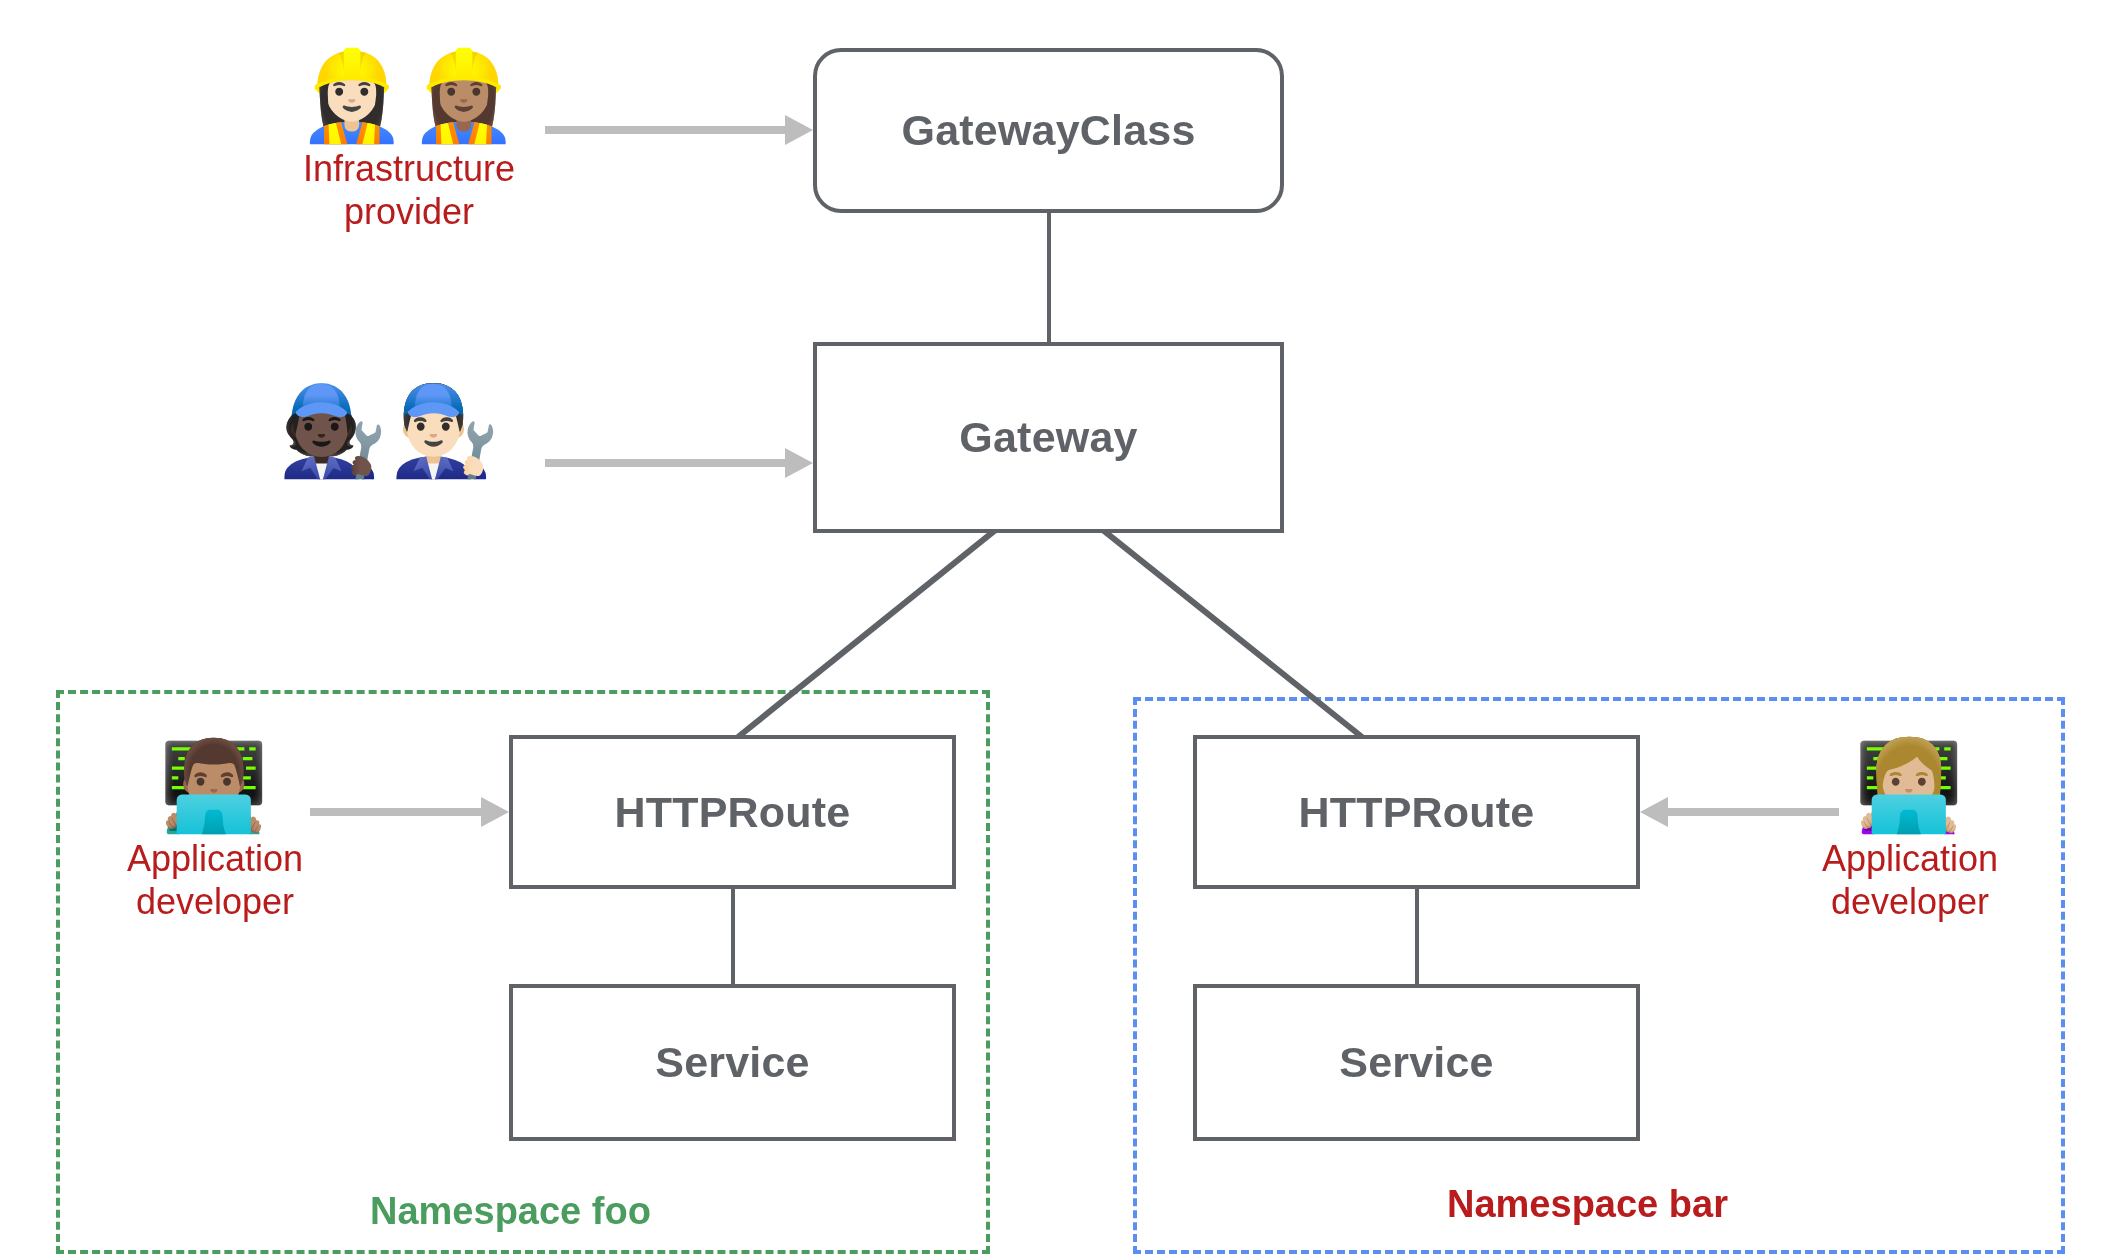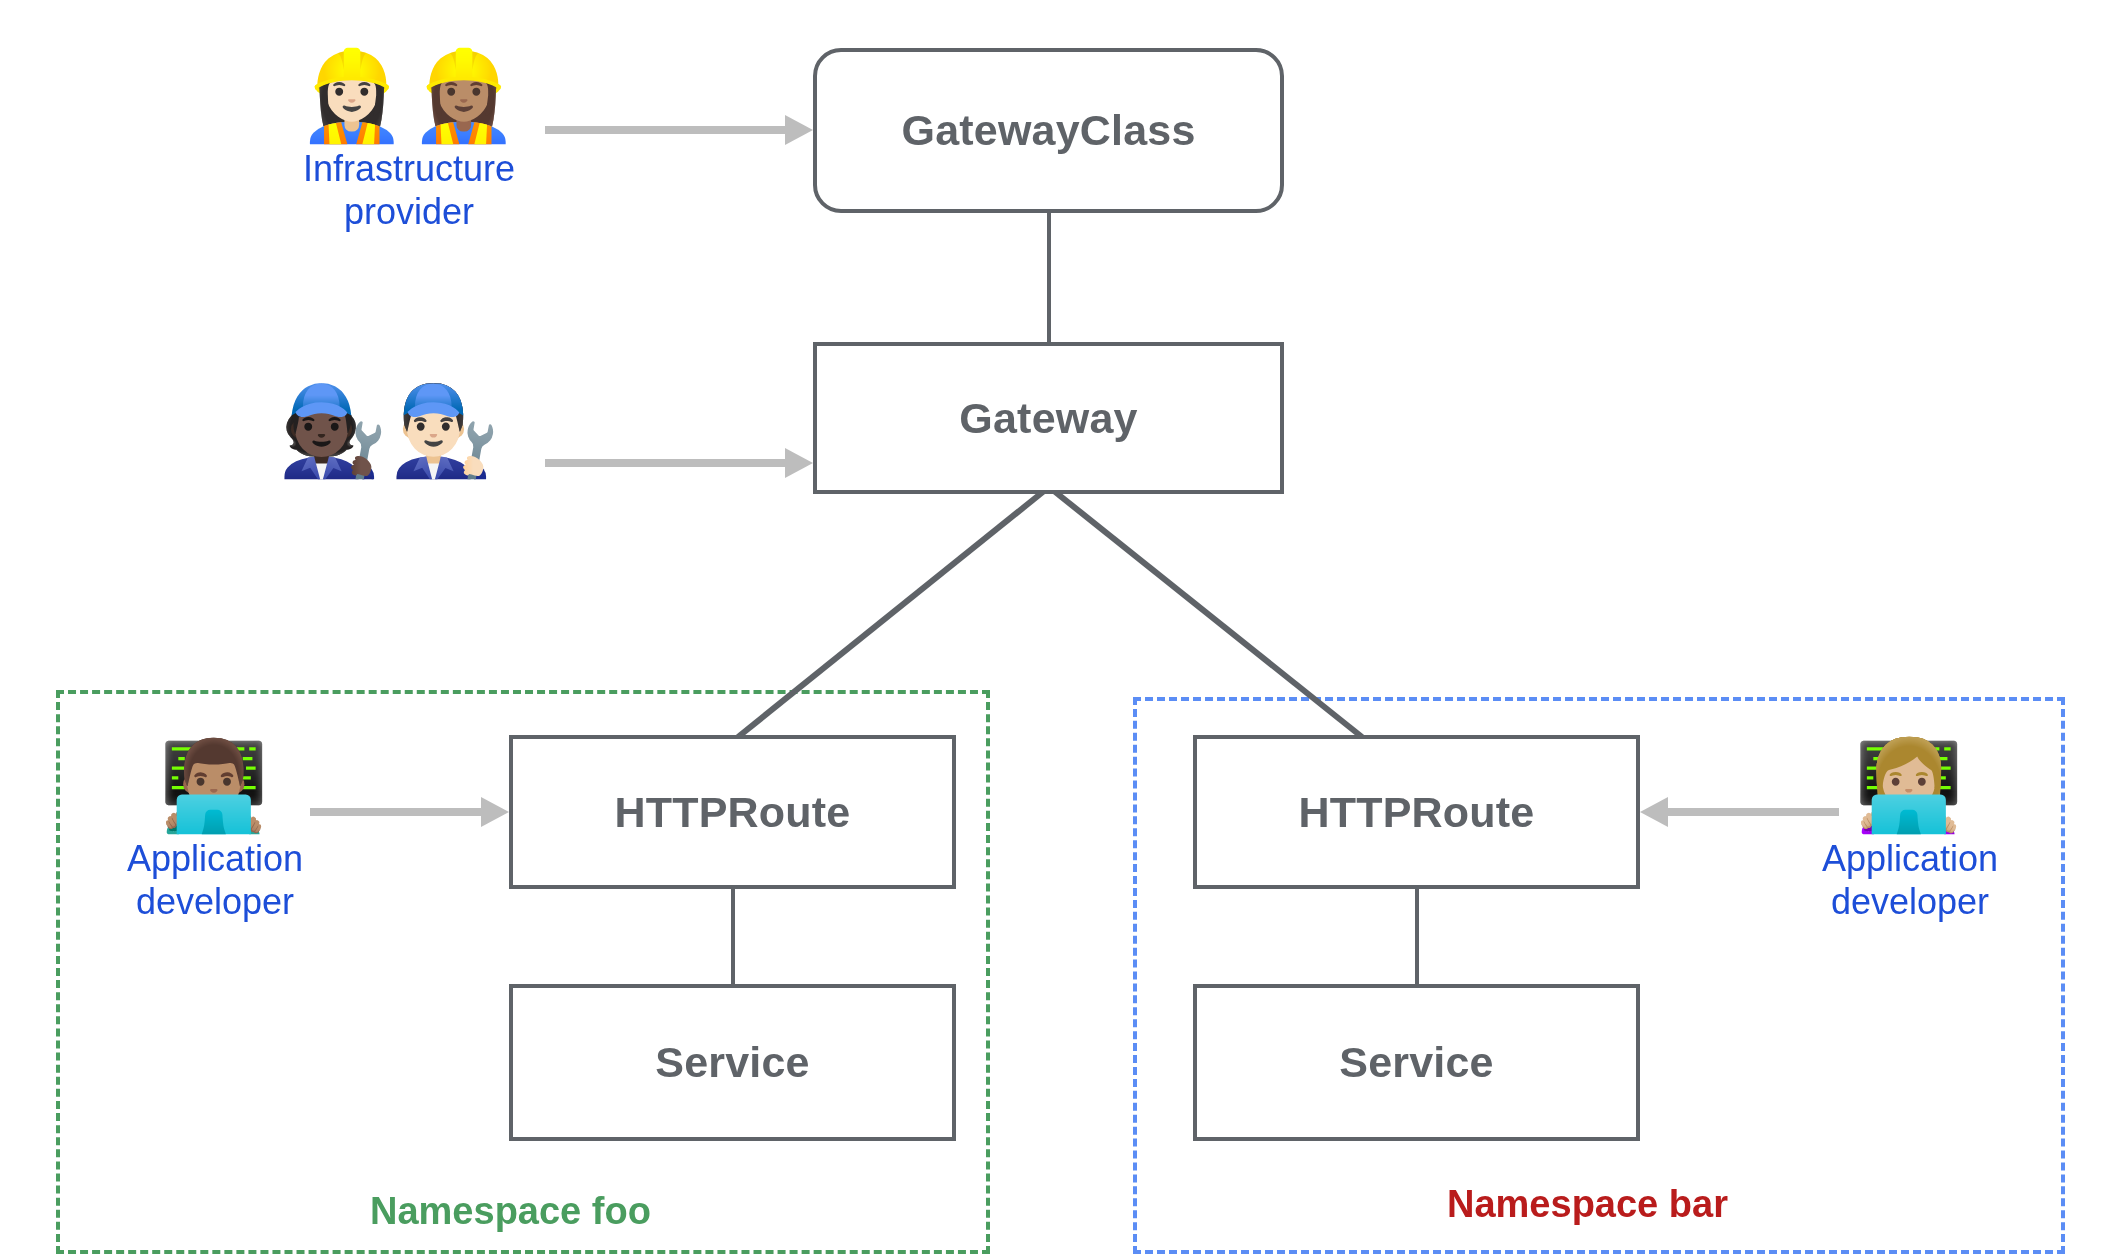--- a/index.html
+++ b/index.html
@@ -69,21 +69,21 @@
     font-size: 88px;
     line-height: 1.05;
     white-space: nowrap;
     letter-spacing: 2px;
   }
   .actor-caption {
     margin-top: 6px;
     font-family: "Liberation Sans", sans-serif;
     font-size: 36px;
     line-height: 1.17;
-    color: #1d4ed8;
+    color: #b91c1c;
     text-align: center;
     white-space: pre-line;
   }
 
   
   .edge {
     position: absolute;
     background: #5f6368;
     z-index: 2;
   }
@@ -143,21 +143,21 @@
 
   <svg class="diag-lines" viewBox="0 0 2112 1258" xmlns="http://www.w3.org/2000/svg">
     <line x1="1049" y1="487" x2="738" y2="737" stroke="#5f6368" stroke-width="6"></line>
     <line x1="1049" y1="487" x2="1362" y2="737" stroke="#5f6368" stroke-width="6"></line>
   </svg>
 
   <div class="res-box" style="left:813px; top:48px; width:471px; height:165px;border-radius:28px;">
     <span class="res-label">GatewayClass</span>
   </div>
 
-  <div class="res-box" style="left:813px; top:342px; width:471px; height:152px;">
+  <div class="res-box" style="left:813px; top:342px; width:471px; height:191px;">
     <span class="res-label">Gateway</span>
   </div>
 
   <div class="res-box" style="left:509px; top:735px; width:447px; height:154px;">
     <span class="res-label">HTTPRoute</span>
   </div>
 
   <div class="res-box" style="left:509px; top:984px; width:447px; height:157px;">
     <span class="res-label">Service</span>
   </div>

